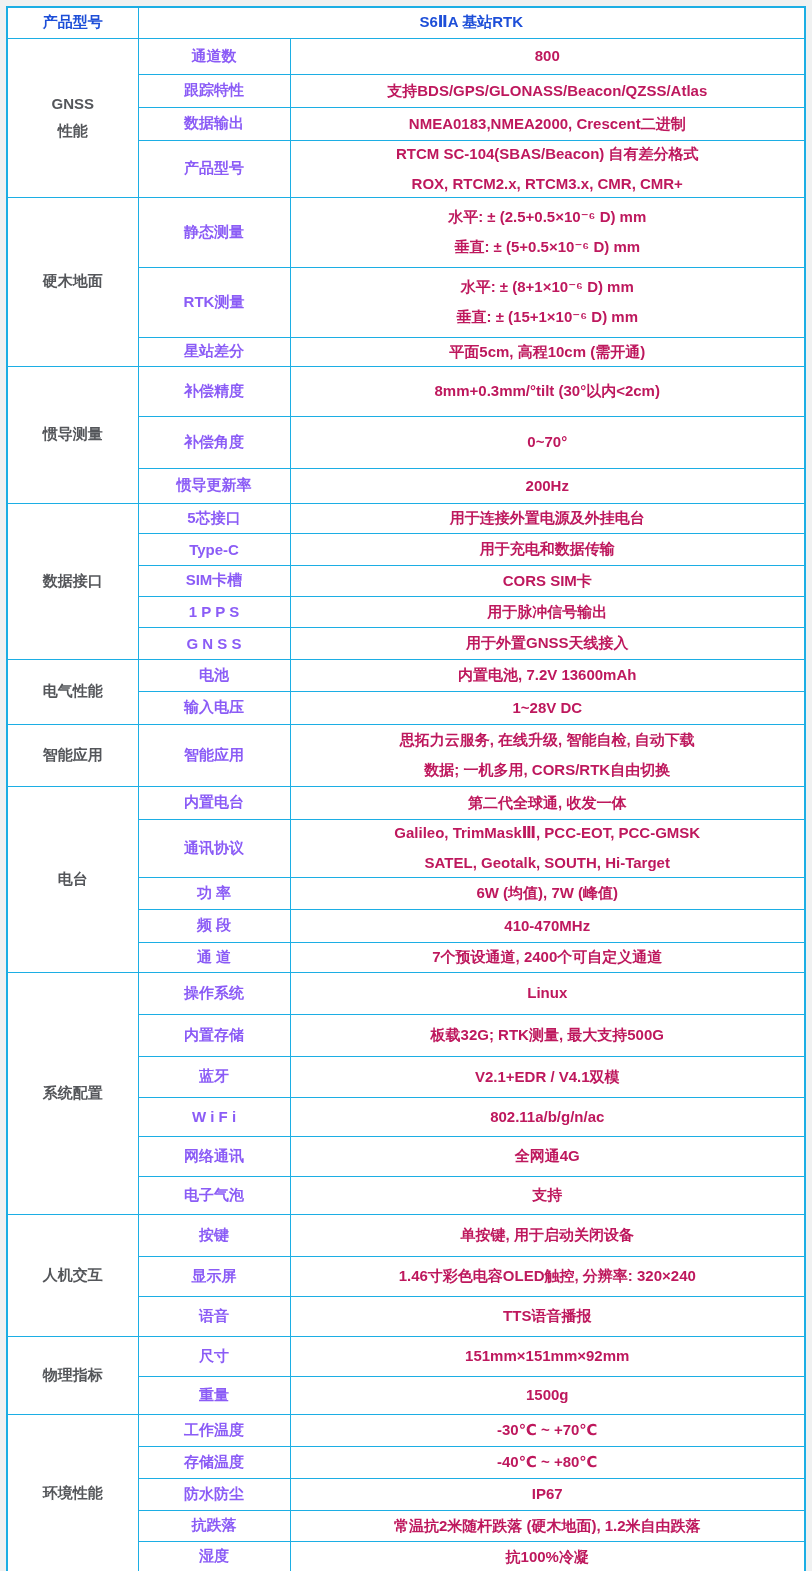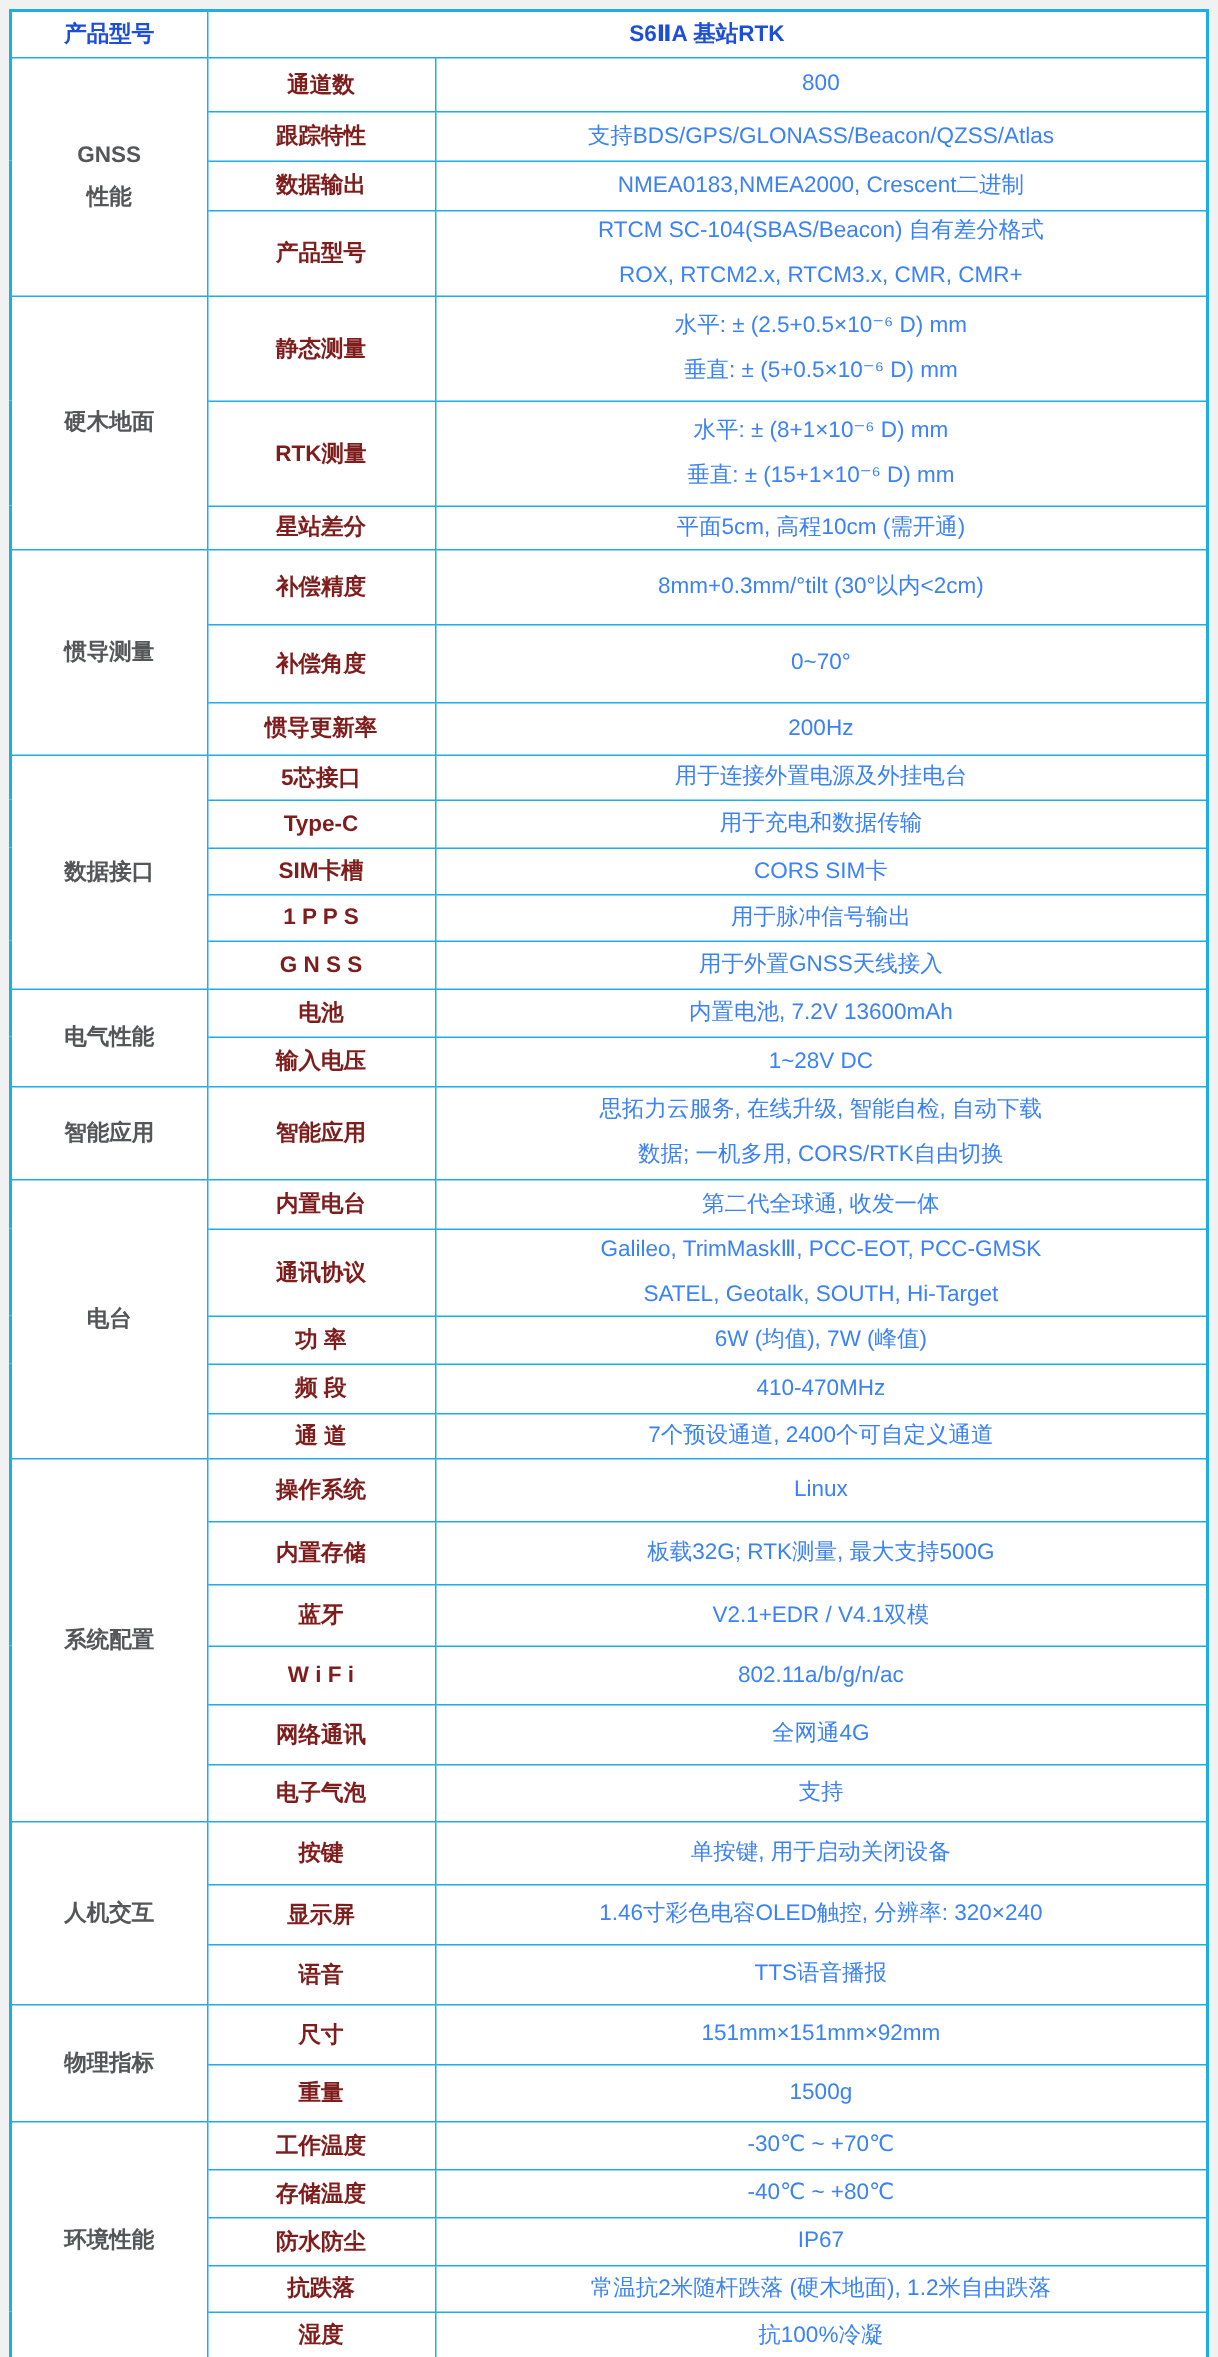--- a/index.html
+++ b/index.html
@@ -28,25 +28,25 @@
     padding: 2px 8px;
     overflow: hidden;
   }
   td.cat {
     font-weight: bold;
     color: #54565a;
   }
   td.cat div + div { margin-top: 10px; }
   td.param {
     font-weight: bold;
-    color: #7f1d1d;
+    color: #8b5cf6;
   }
   td.val {
-    color: #3b82f6;
-    font-weight: normal;
+    color: #be185d;
+    font-weight: bold;
   }
   td.val div { line-height: 22px; }
   td.val div + div { margin-top: 8px; }
   tr.hdr td { font-weight: bold; color: #1d4ed8; }
 </style>
 </head>
 <body>
 
 <div class="wrap">
   <table class="spec">

